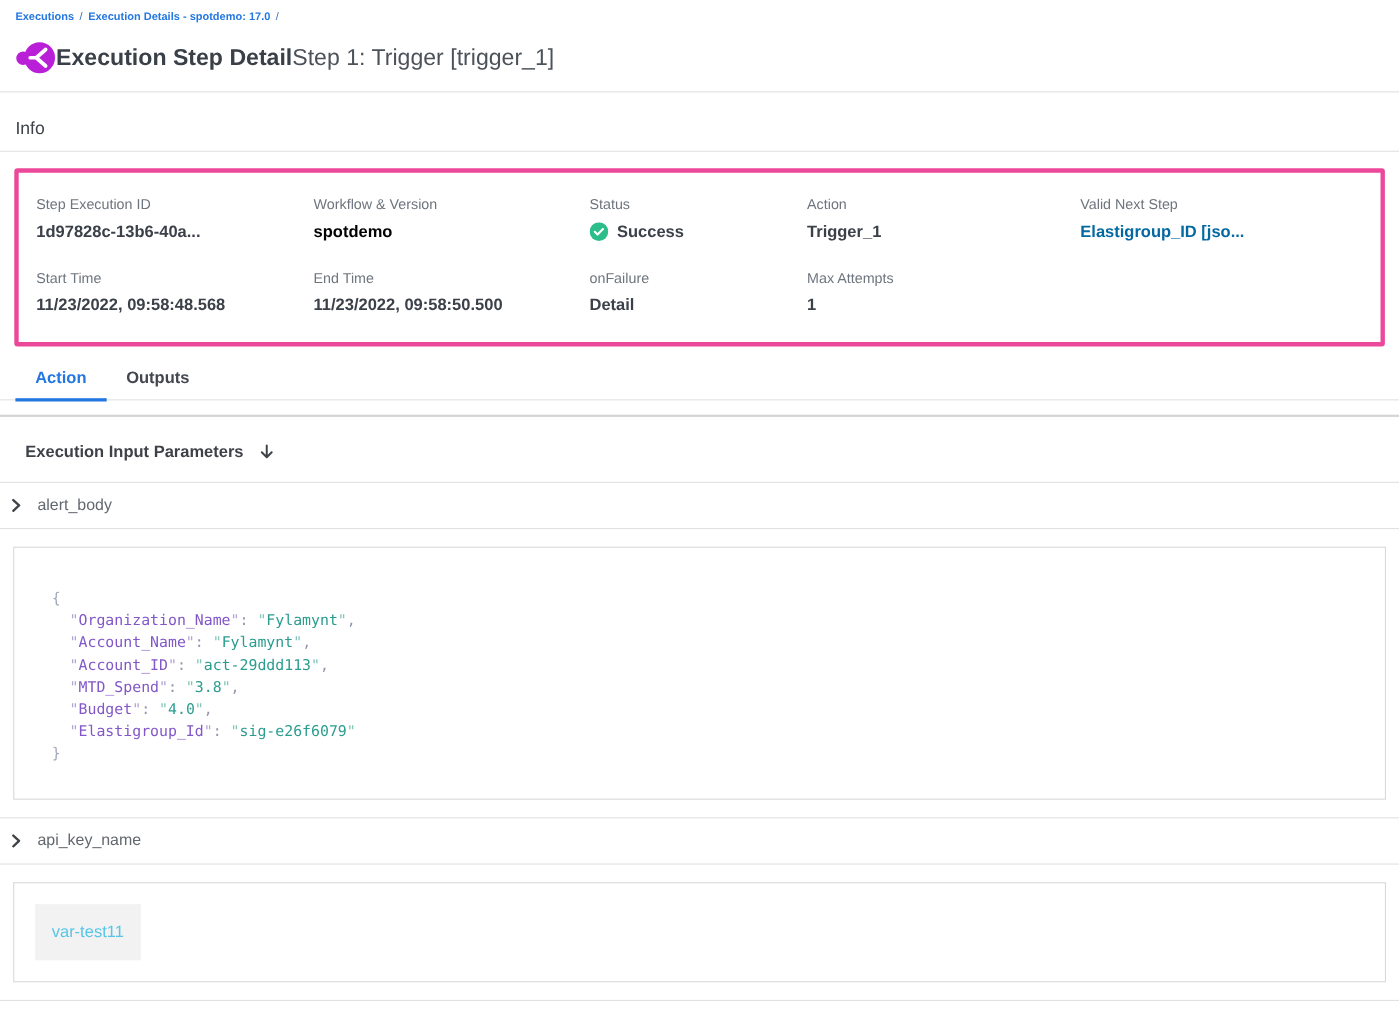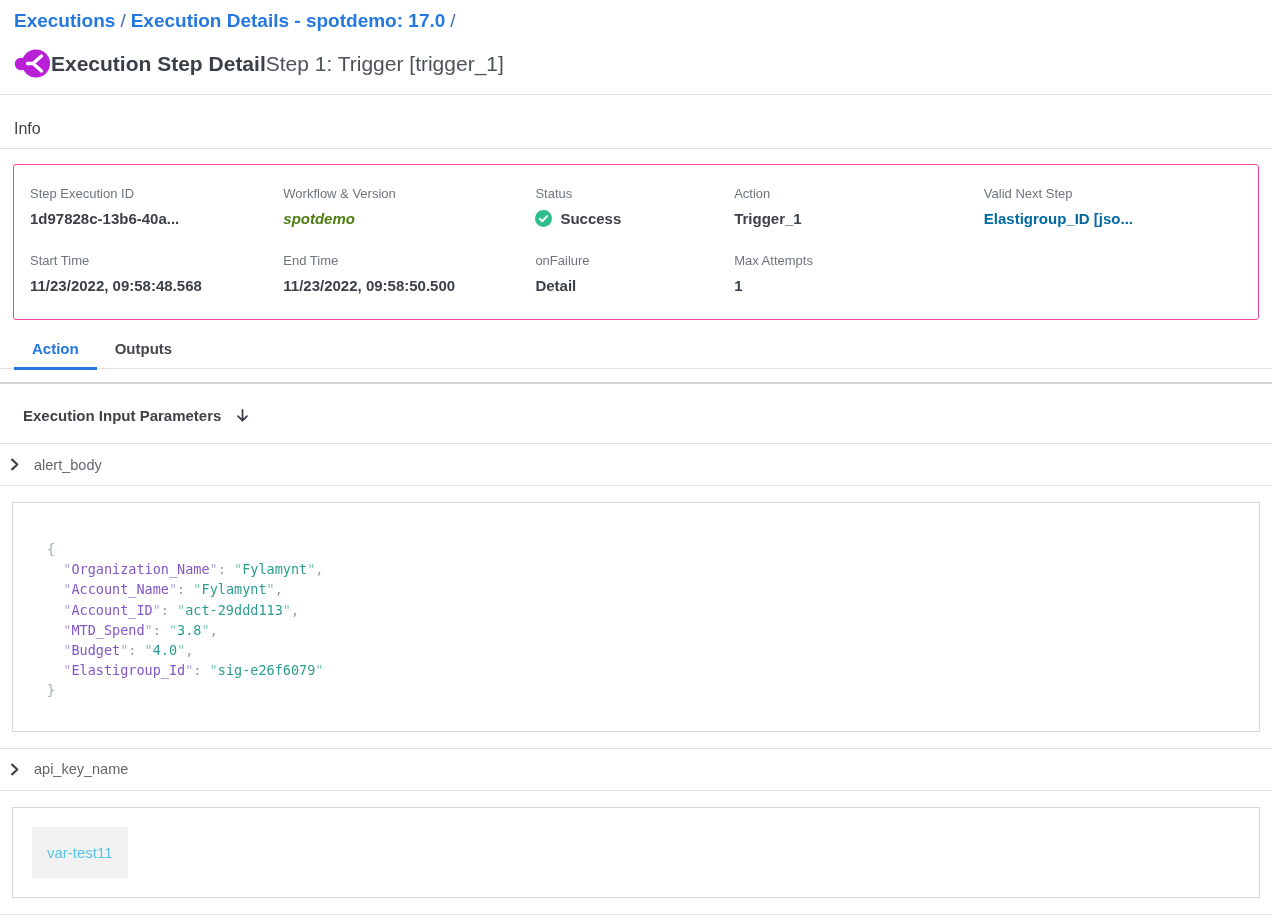--- a/index.html
+++ b/index.html
@@ -4,38 +4,38 @@
 <style>
   * { box-sizing: border-box; margin: 0; padding: 0; }
   html, body { width: 1272px; height: 919px; }
   body {
     background: #ffffff;
     font-family: "Liberation Sans", sans-serif;
     color: #3e4248;
     overflow: hidden;
   }
   
-  .breadcrumb { padding: 10px 14px 0; font-size: 19px; font-weight: 700; }
+  .breadcrumb { padding: 10px 14px 0; font-size: 10px; font-weight: 700; }
   .crumb { color: #2478e0; cursor: pointer; }
   .sep { color: #3c6eb4; margin: 0 5px; font-weight: 400; }
   
   .title-row { display: flex; align-items: center; padding: 16px 14px 15px; border-bottom: 1px solid #e1e1e1; }
   .logo { width: 37px; height: 31px; flex: 0 0 auto; }
   .title { font-size: 21px; font-weight: 700; color: #3a4047; }
   .subtitle { font-size: 21px; font-weight: 400; color: #4c525a; }
   
   .info-heading { font-size: 16px; color: #3e4248; padding: 25px 14px 10px; border-bottom: 1px solid #e1e1e1; }
   .info-card {
-    margin: 15px 13px 0; border: 1px solid #ec4899; border-radius: 3px; background: #fff;
+    margin: 15px 13px 0; border: 4px solid #ec4899; border-radius: 3px; background: #fff;
     padding: 21px 16px 25px; display: grid;
     grid-template-columns: 20.9% 20.8% 16.4% 20.6% auto; row-gap: 26px;
   }
   .field-label { font-size: 13px; color: #6e757e; margin-bottom: 9px; }
   .field-value { font-size: 15px; font-weight: 700; color: #3b4049; }
-  .field-value.link { color: #4d7c0f; cursor: pointer; font-style: italic; }
+  .field-value.link { color: #000000; cursor: pointer; }
   .field-value.link-light { color: #0369a1; cursor: pointer; }
   .status-value { display: flex; gap: 8px; }
   .status-value svg { flex: 0 0 auto; }
   
   .tabs { margin-top: 20px; padding-left: 14px; border-bottom: 1px solid #e1e1e1; display: flex; }
   .tab { padding: 0 18px 10px; font-size: 15px; font-weight: 700; color: #42474f; cursor: pointer;
          border-bottom: 3px solid transparent; margin-bottom: -2px; }
   .tab.active { color: #2377e2; border-bottom-color: #2377e2; }
   .section-divider { border-top: 2px solid #d4d4d4; margin-top: 13px; }
   

